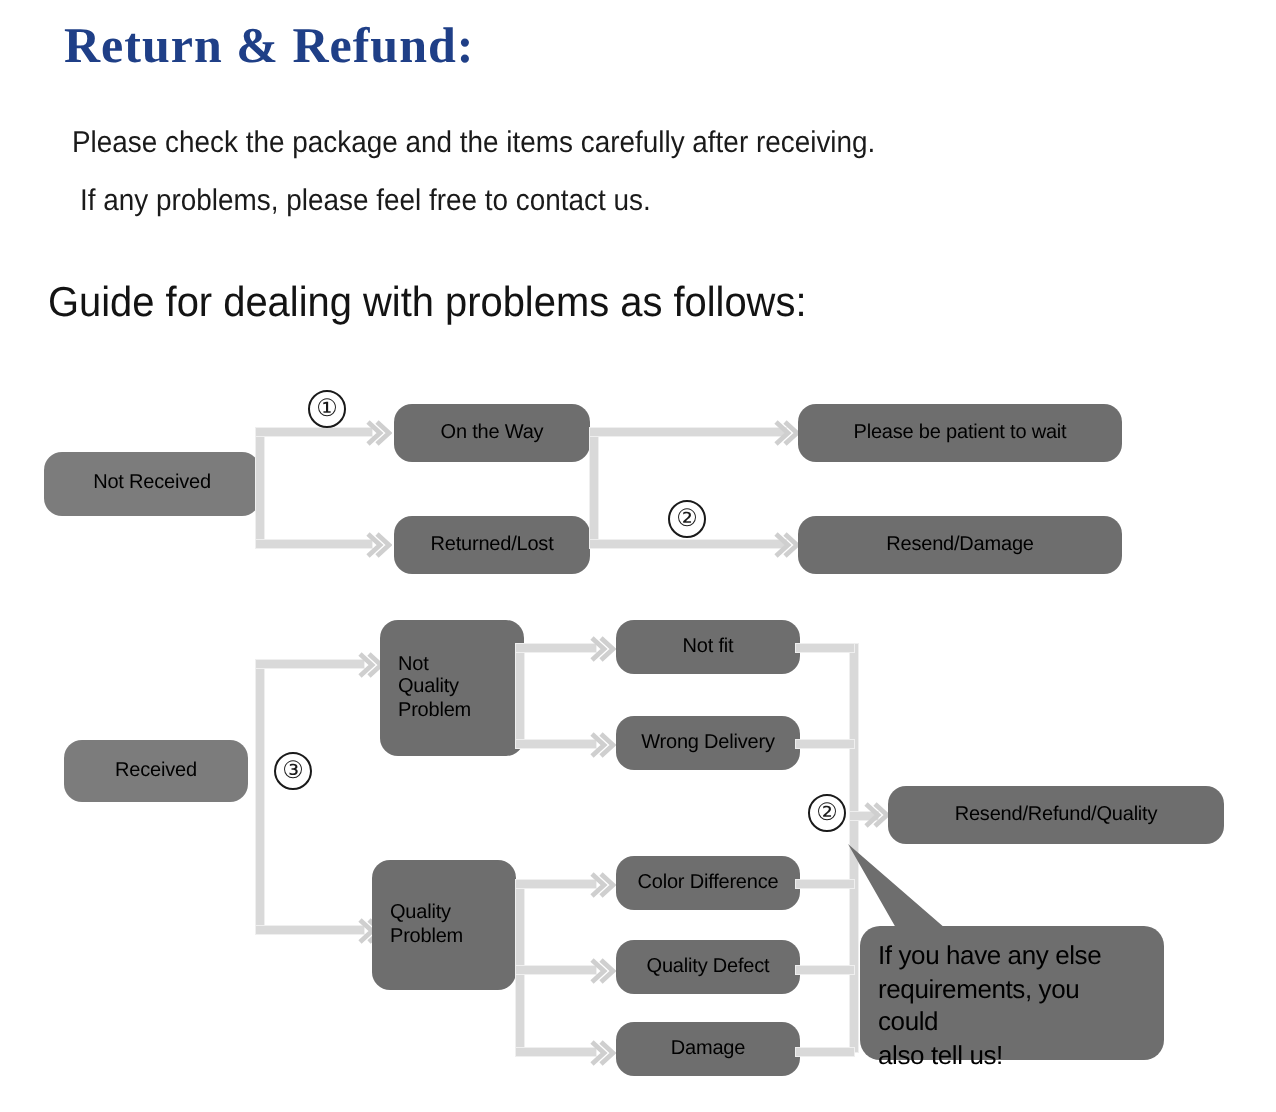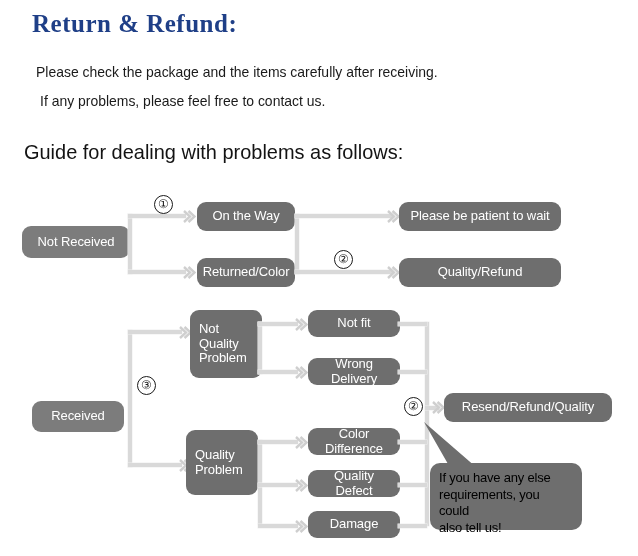--- a/index.html
+++ b/index.html
@@ -57,22 +57,22 @@
     transform: scaleX(0.95);
     transform-origin: left center;
   }
 
   
   .node {
     position: absolute;
     box-sizing: border-box;
     background: #6e6e6e;
     border-radius: 9px;
-    color: #ffffff;
-    font-size: 13px;
+    color: #000000;
+    font-size: 10px;
     line-height: 1.12;
     display: flex;
     align-items: center;
     justify-content: center;
     text-align: center;
     padding: 2px 6px;
     white-space: pre-line;
     letter-spacing: -0.1px;
   }
   .node.light  { background: #7c7c7c; }
@@ -161,21 +161,21 @@
   <div class="arrow" style="left:183px; top:265px;">
     <svg width="13" height="15" viewBox="0 0 13 15">
         <path d="M1 2 L7 7.5 L1 13" fill="none" stroke="#cfcfcf" stroke-width="2.4"></path>
         <path d="M5.5 2 L11.5 7.5 L5.5 13" fill="none" stroke="#cfcfcf" stroke-width="2.4"></path>
       </svg>
   </div>
 
   <div class="step" style="left:154px; top:195px;">①</div>
 
   <div class="node" style="left:197px; top:202px; width:98px; height:29px;">On the Way</div>
-  <div class="node" style="left:197px; top:258px; width:98px; height:29px;">Returned/Color</div>
+  <div class="node" style="left:197px; top:258px; width:98px; height:29px;">Returned/Lost</div>
 
   <div class="ln v" style="left:295px; top:214px; height:60px;"></div>
   <div class="ln h" style="left:295px; top:214px; width:98px;"></div>
   <div class="ln h" style="left:295px; top:270px; width:98px;"></div>
 
   <div class="arrow" style="left:387px; top:209px;">
     <svg width="13" height="15" viewBox="0 0 13 15">
         <path d="M1 2 L7 7.5 L1 13" fill="none" stroke="#cfcfcf" stroke-width="2.4"></path>
         <path d="M5.5 2 L11.5 7.5 L5.5 13" fill="none" stroke="#cfcfcf" stroke-width="2.4"></path>
       </svg>
@@ -183,23 +183,23 @@
   <div class="arrow" style="left:387px; top:265px;">
     <svg width="13" height="15" viewBox="0 0 13 15">
         <path d="M1 2 L7 7.5 L1 13" fill="none" stroke="#cfcfcf" stroke-width="2.4"></path>
         <path d="M5.5 2 L11.5 7.5 L5.5 13" fill="none" stroke="#cfcfcf" stroke-width="2.4"></path>
       </svg>
   </div>
 
   <div class="step" style="left:334px; top:250px;">②</div>
 
   <div class="node" style="left:399px; top:202px; width:162px; height:29px;text-align:center;">Please be patient to wait</div>
-  <div class="node" style="left:399px; top:258px; width:162px; height:29px;">Quality/Refund</div>
-
-  <div class="node light" style="left:32px; top:370px; width:92px; height:31px;margin-top:31px;">Received</div>
+  <div class="node" style="left:399px; top:258px; width:162px; height:29px;">Resend/Damage</div>
+
+  <div class="node light" style="left:32px; top:370px; width:92px; height:31px;">Received</div>
 
   <div class="ln v" style="left:128px; top:330px; height:137px;"></div>
   <div class="ln h" style="left:128px; top:330px; width:54px;"></div>
   <div class="ln h" style="left:128px; top:463px; width:54px;"></div>
 
   <div class="arrow" style="left:179px; top:325px;">
     <svg width="13" height="15" viewBox="0 0 13 15">
         <path d="M1 2 L7 7.5 L1 13" fill="none" stroke="#cfcfcf" stroke-width="2.4"></path>
         <path d="M5.5 2 L11.5 7.5 L5.5 13" fill="none" stroke="#cfcfcf" stroke-width="2.4"></path>
       </svg>

